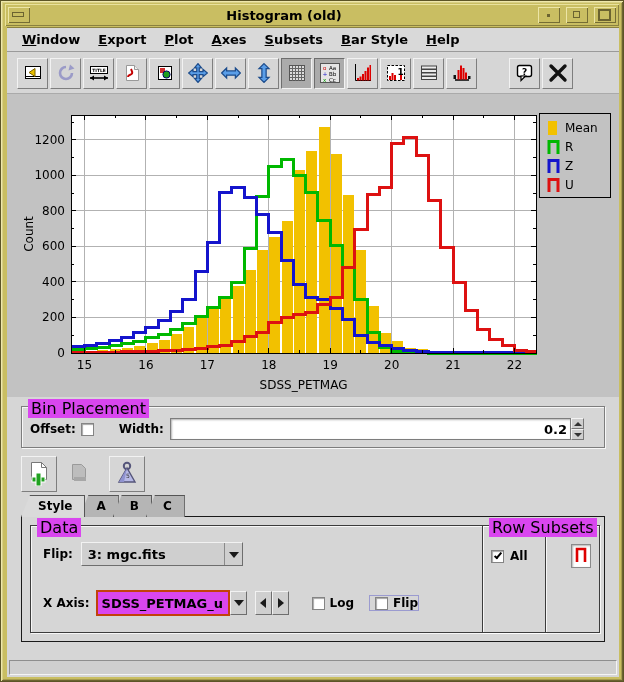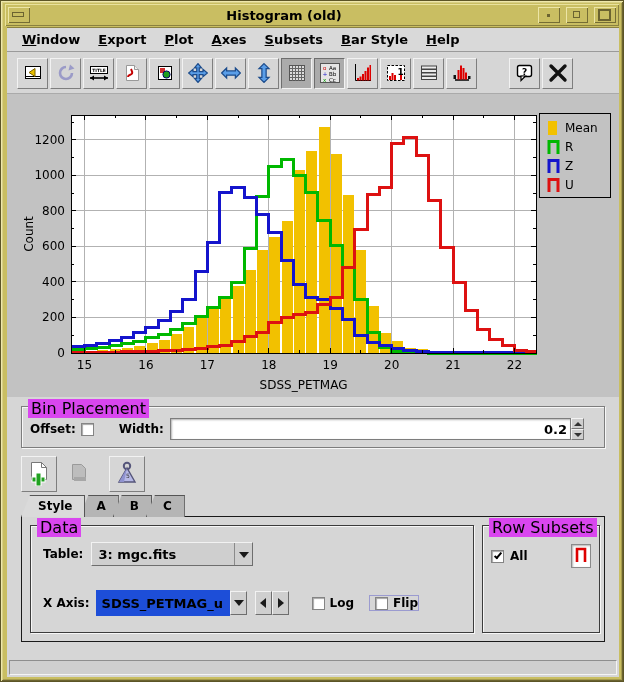--- a/index.html
+++ b/index.html
@@ -78,30 +78,30 @@
 
   
   .tabs{ position:absolute; left:14px; top:467px; height:22px; display:flex; z-index:2; }
   .tab{ height:22px; padding:3px 12px 0 16px; font-weight:bold; font-size:12px; background:#b5b5b5;
     border:1px solid #555; border-bottom:none; margin-right:-6px;
     clip-path:polygon(9px 0, 100% 0, 100% 100%, 0 100%); cursor:default; }
   .tab.selected{ background:#dadada; z-index:3; position:relative; }
   .tab-panel{ position:absolute; left:14px; top:488px; width:584px; height:126px; background:#d6d6d6;
     border:1px solid #1a1a1a; z-index:1; }
 
-  .data-group{ left:8px; top:8px; width:444px; height:108px; border-color:#3c3c3c; }
+  .data-group{ left:8px; top:8px; width:516px; height:108px; border-color:#3c3c3c; }
   .subset-group{ left:460px; top:8px; width:118px; height:108px; border-color:#3c3c3c; }
   .dg-row{ position:absolute; display:flex; align-items:center; }
 
   .combo{ height:24px; background:#cfcfcf; border:1px solid; border-color:#f2f2f2 #6e6e6e #6e6e6e #f2f2f2;
     display:flex; align-items:center; cursor:default; }
   .combo-text{ flex:1; font-weight:bold; font-size:13px; padding:0 6px; white-space:nowrap; }
   .combo-arrow{ width:18px; align-self:stretch; border-left:1px solid #8a8a8a; position:relative; }
   .tri-down{ position:absolute; left:4px; top:9px; border-left:5px solid transparent; border-right:5px solid transparent; border-top:6px solid #1a1a1a; }
-  .xaxis-input{ width:134px; height:26px; border:2px solid #1d4ed8; background:#1d4ed8;
+  .xaxis-input{ width:134px; height:26px; border:2px solid #c2410c; background:#d946ef;
     font-family:inherit; font-weight:bold; font-size:13px; padding:0 4px; }
   .mini-btn{ width:17px; height:24px; background:#cfcfcf; border:1px solid; border-color:#f2f2f2 #6e6e6e #6e6e6e #f2f2f2;
     position:relative; cursor:default; }
   .tri-left{ position:absolute; left:4px; top:6px; border-top:5px solid transparent; border-bottom:5px solid transparent; border-right:6px solid #1a1a1a; }
   .tri-right{ position:absolute; left:5px; top:6px; border-top:5px solid transparent; border-bottom:5px solid transparent; border-left:6px solid #1a1a1a; }
 
   .subset-row{ position:absolute; left:8px; top:18px; right:8px; display:flex; align-items:center; }
   .subset-icon-btn{ width:20px; height:24px; background:#fff; border:1px solid #8a8a8a;
     box-shadow:inset 1px 1px 2px rgba(0,0,0,.3); margin-left:auto; display:flex; align-items:center; justify-content:center; cursor:default; }
 
@@ -495,21 +495,21 @@
         <div class="tab">A</div>
         <div class="tab">B</div>
         <div class="tab">C</div>
       </div>
 
     <div class="tab-panel">
       <div class="group data-group">
         <span class="group-title">Data</span>
 
         <div class="dg-row" style="left:12px; top:16px;">
-          <span class="lbl">Table:</span>
+          <span class="lbl">Flip:</span>
           <div class="combo" style="width:162px; margin-left:8px;">
             <span class="combo-text">3: mgc.fits</span>
             <span class="combo-arrow">
                 <span class="tri-down"></span>
               </span>
           </div>
         </div>
 
         <div class="dg-row" style="left:12px; top:64px;">
           <span class="lbl">X Axis:</span>

